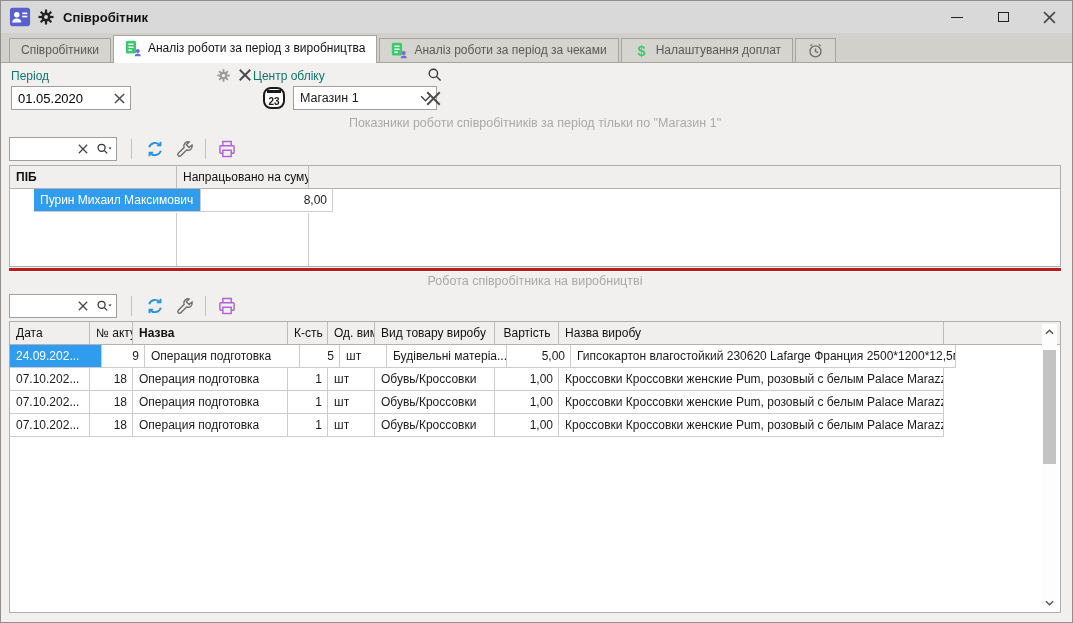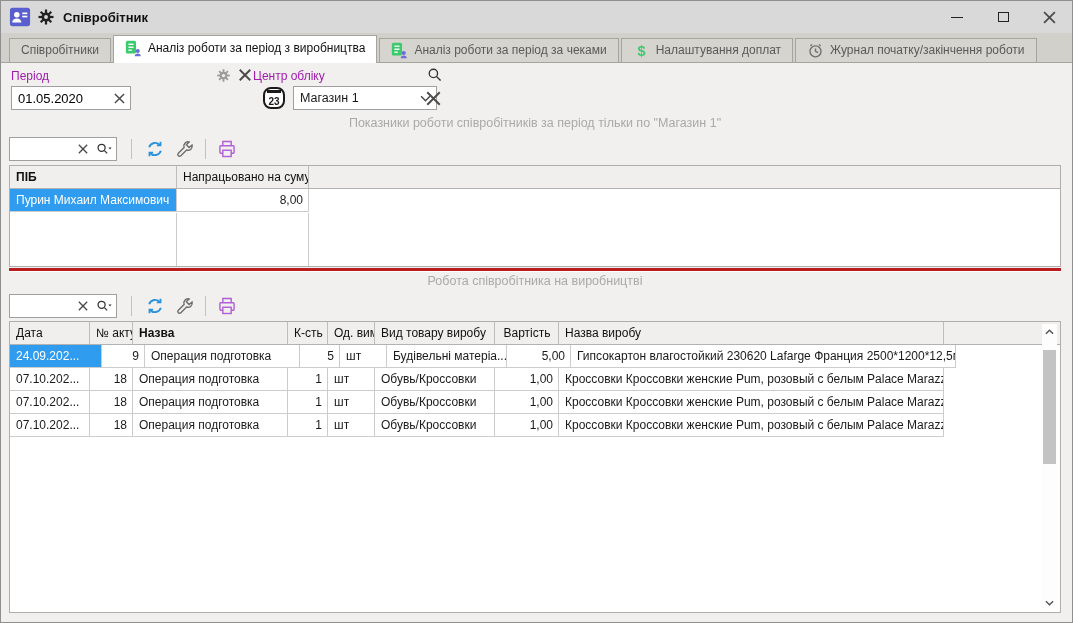--- a/index.html
+++ b/index.html
@@ -22,21 +22,21 @@
   .tabbar { height:30px; background:#d2d0cb; display:flex; align-items:flex-end; padding-left:8px; border-bottom:1px solid #a6a49f; }
   .tab { display:flex; align-items:center; gap:6px; padding:3px 11px 4px 11px; margin-right:2px; height:24px;
          background:#d6d4cf; border:1px solid #a6a49f; border-bottom:none; color:#5a5a5a; white-space:nowrap; cursor:default; }
   .tab.active { background:#ffffff; height:28px; color:#111; margin-bottom:-1px; padding-bottom:6px; }
   .tab-icon { width:17px; height:17px; flex:none; display:inline-flex; }
   .tab-icon svg { width:100%; height:100%; }
 
   
   .content { position:relative; height:560px; background:#f1f0ee; padding:0 11px 0 8px; }
 
-  .filter-labels { position:relative; height:20px; padding-top:6px; color:#a21caf; }
+  .filter-labels { position:relative; height:20px; padding-top:6px; color:#0f766e; }
   .fl-period { position:absolute; left:2px; top:6px; }
   .fl-gear { position:absolute; left:207px; top:5px; width:15px; height:15px; }
   .fl-x { position:absolute; left:229px; top:5px; width:14px; height:14px; }
   .fl-center { position:absolute; left:244px; top:6px; }
   .fl-search { position:absolute; left:418px; top:4px; width:16px; height:16px; }
 
   .filter-inputs { position:relative; height:26px; margin-top:3px; }
   .date-box { position:absolute; top:0; height:24px; width:120px; background:#fff; border:1px solid #9f9f9f; display:flex; align-items:center; }
   .date-box input { border:none; outline:none; flex:1; width:80px; font:13px "Liberation Sans", sans-serif; padding-left:6px; background:transparent; }
   .box-x { width:22px; height:100%; display:flex; align-items:center; justify-content:center; cursor:pointer; }
@@ -165,21 +165,20 @@
       </div>
       <div class="tab">
         <span class="tab-icon">
           <svg viewBox="0 0 20 20" fill="none" stroke="#6e6e6e" stroke-width="1.6">
             <circle cx="10" cy="11" r="6.5"></circle>
             <polyline points="10,7.5 10,11 13,12.5"></polyline>
             <line x1="4" y1="4.5" x2="6" y2="3"></line>
             <line x1="16" y1="4.5" x2="14" y2="3"></line>
           </svg>
         </span>
-        <span>Журнал початку/закінчення роботи</span>
       </div>
     </div>
 
   <div class="content">
 
     <div class="filter-labels">
       <span class="fl-period">Період</span>
       <span class="fl-gear">
         <svg viewBox="0 0 24 24">
           <g fill="#9b9b9b">
@@ -279,21 +278,21 @@
       </span>
     </div>
 
     <div class="grid grid-emp">
       <div class="thead">
         <div class="th bold" style="width:167px;">ПІБ</div>
         <div class="th r" style="width:132px;">Напрацьовано на суму</div>
       </div>
       <div id="emp-body">
           <div class="trow">
-            <div class="td sel" style="width: 167px;">Пурин Михаил Максимович</div>
+            <div class="td sel" style="width: 167px; margin-left: 24px;">Пурин Михаил Максимович</div>
             <div class="td r" style="width: 132px;">8,00</div>
           </div>
         </div>
       <div class="emp-fill">
         <div class="fcol" style="width:167px;"></div>
           <div class="fcol" style="width:132px;"></div>
       </div>
     </div>
 
     <div class="section-title split">Робота співробітника на виробництві</div>

